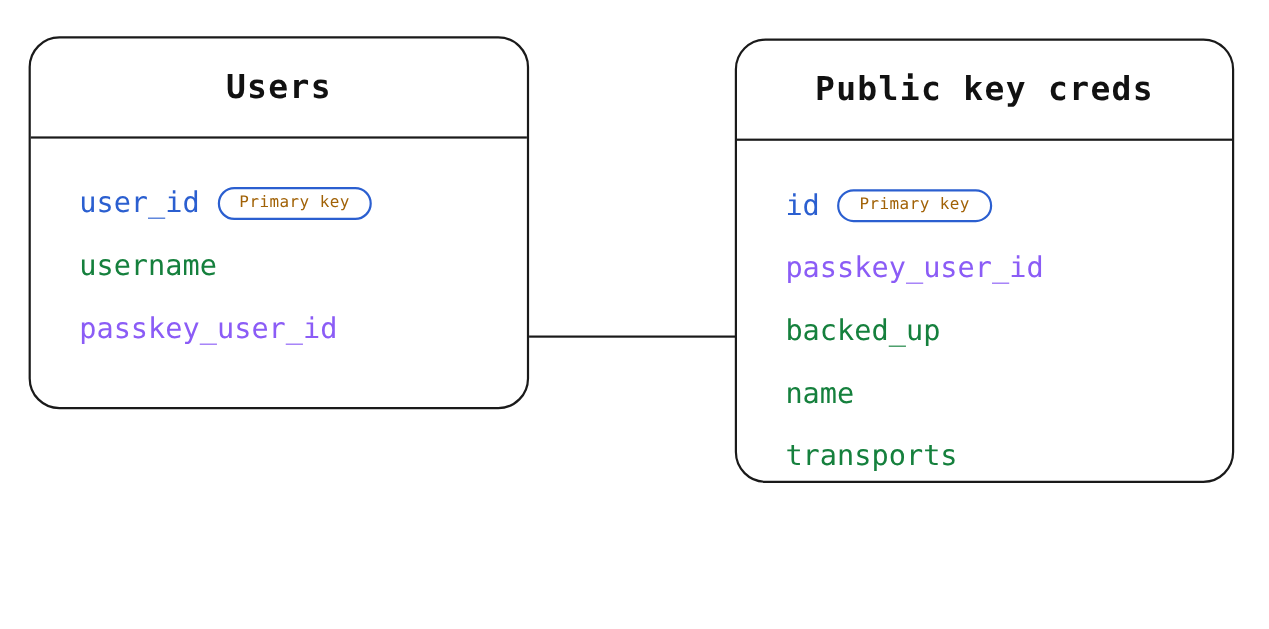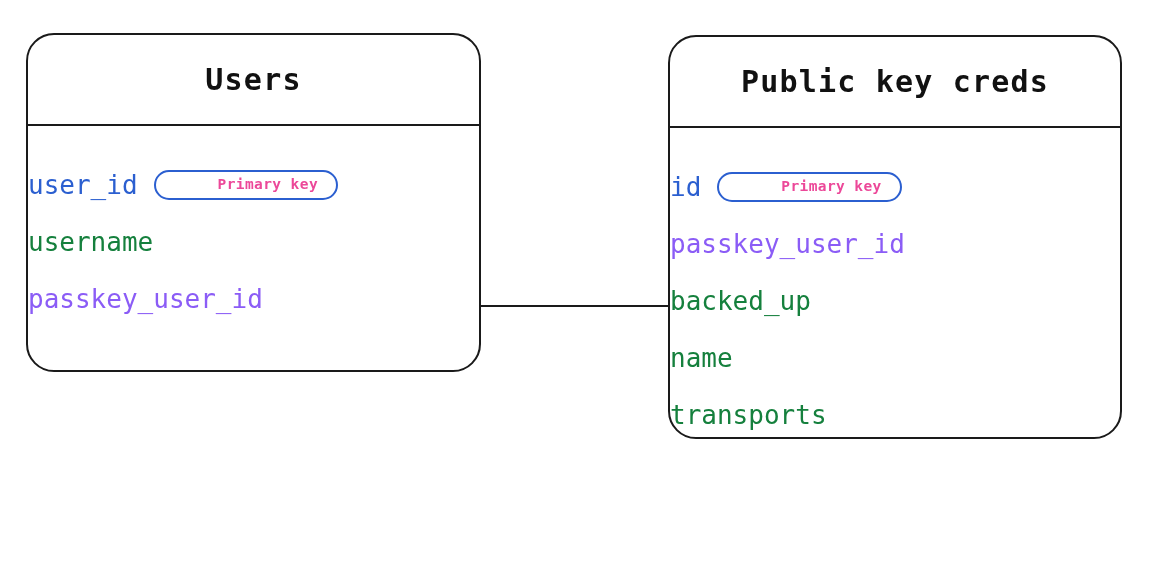--- a/index.html
+++ b/index.html
@@ -59,20 +59,21 @@
     display: flex;
     flex-direction: column;
     padding-top: 30px;
     box-sizing: border-box;
   }
 
   .field-row {
     height: 57px;
     display: flex;
     align-items: center;
+    padding-left: 44px;
     box-sizing: border-box;
   }
 
   .field-name {
     font-family: "DejaVu Sans Mono", "Liberation Mono", monospace;
     font-size: 26px;
     line-height: 1;
     color: #15803d;
     white-space: nowrap;
   }
@@ -87,27 +88,26 @@
     justify-content: center;
     box-sizing: border-box;
     height: 30px;
     padding: 0 18px;
     border: 2px solid #2b5fd0;
     border-radius: 999px;
     background: #ffffff;
   }
   .pk-badge-label {
     font-family: "DejaVu Sans Mono", "Liberation Mono", monospace;
-    font-weight: bold;
+    font-weight: normal;
     font-size: 14.5px;
     letter-spacing: 0.4px;
-    color: #ec4899;
+    color: #a16207;
     line-height: 1;
     white-space: nowrap;
-    margin-left: 44px;
   }
 
   
   .connector {
     position: absolute;
     background: #1a1a1a;
   }
 </style>
 </head>
 <body>

